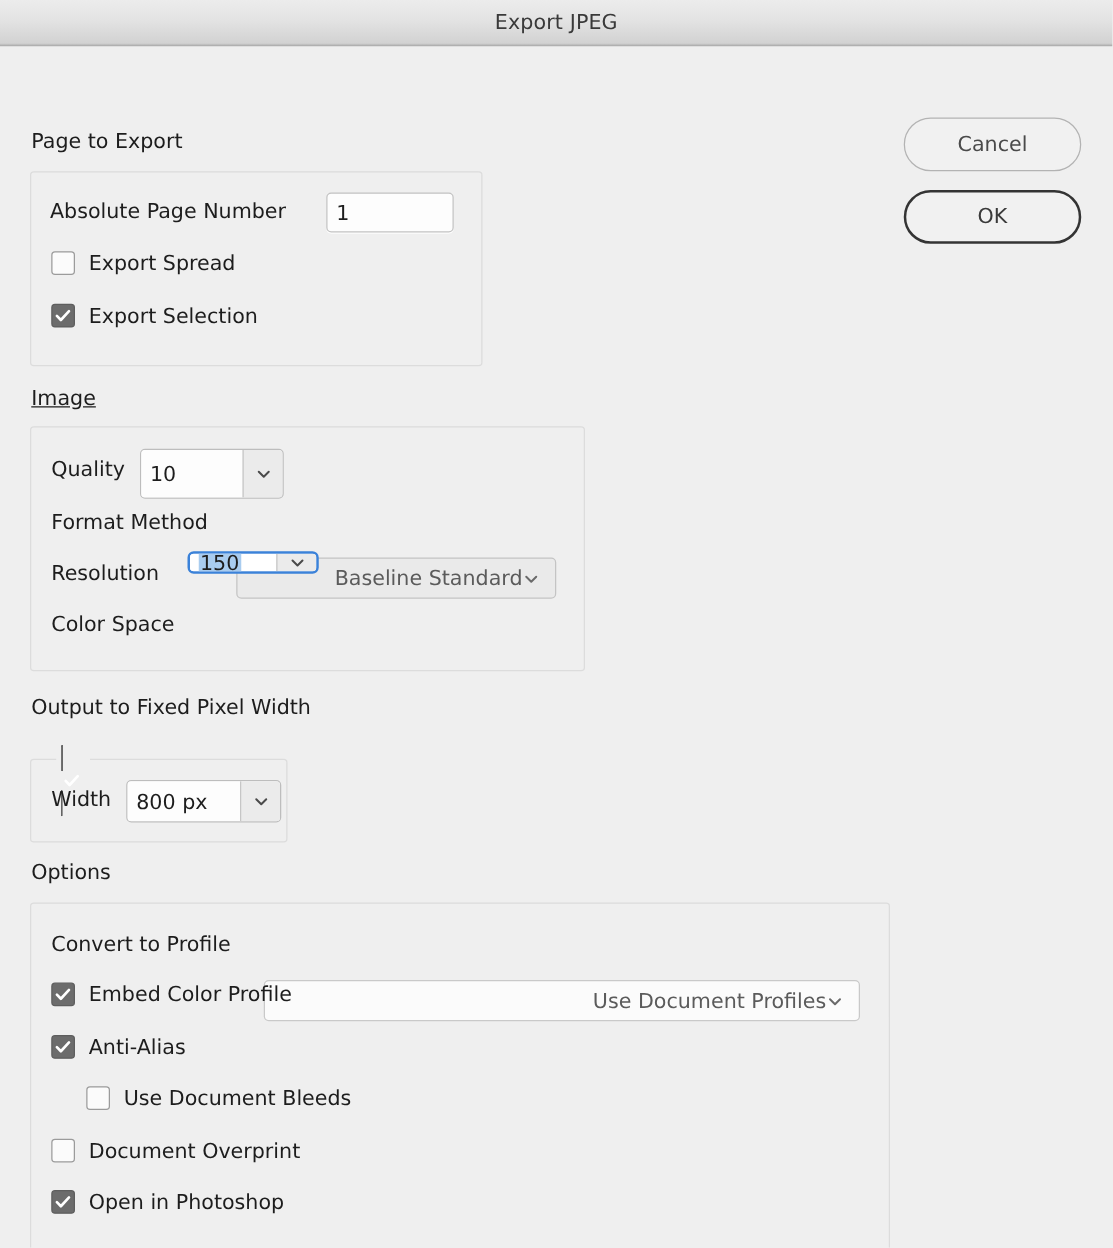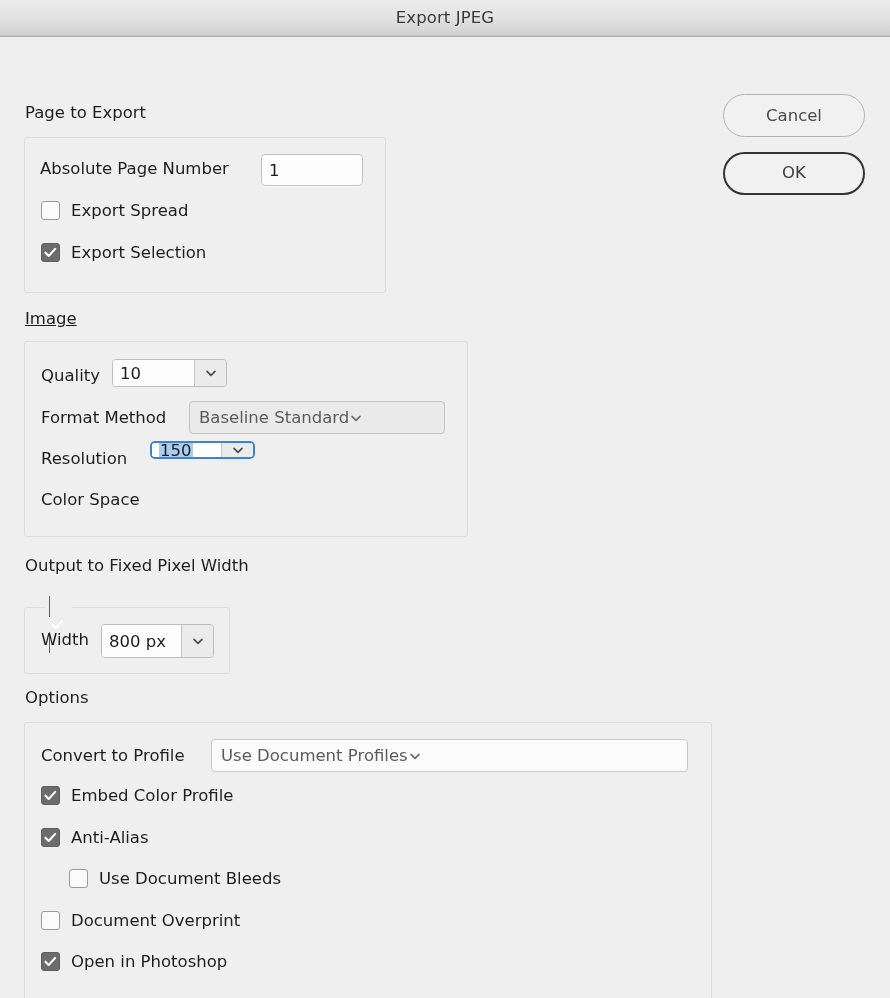--- a/index.html
+++ b/index.html
@@ -147,28 +147,29 @@
     background: #a9ccef;
     padding: 1px 1px;
     border-radius: 1px;
   }
 
   
   .combo-flat {
     position: absolute;
     display: flex;
     align-items: center;
-    justify-content: flex-start;
+    justify-content: flex-end;
     background: #eaeaea;
     border: 1px solid #c4c4c4;
     border-radius: 4px;
     box-sizing: border-box;
-    padding: 0 1px 0 9px;
+    padding: 0 12px 0 9px;
     font-size: 16.5px;
     color: #5b5b5b;
+    margin-top: 45px;
   }
   .combo-flat.light {
     background: #fbfbfb;
     border-color: #c9c9c9;
   }
 
   .chev {
     display: inline-block;
     width: 14px;
     height: 14px;
@@ -251,21 +252,21 @@
     </span>
     <span class="check-label">Export Selection</span>
   </div>
 
   <div class="section-label" style="left:25px; top:272px;text-decoration:underline;">Image</div>
 
   <div class="groupbox" style="left:24px; top:304px; width:444px; height:196px;">
   </div>
 
   <div class="field-label" style="left:41px; top:329px;">Quality</div>
-  <div class="combo-edit" style="left:112px; top:322px; width:115px; height:28px;">
+  <div class="combo-edit" style="left:112px; top:322px; width:115px; height:40px;">
     <span class="ce-field">10</span>
     <span class="ce-btn">
       <svg class="chev" viewBox="0 0 14 14">
         <path d="M3 5.4 L7 9.4 L11 5.4" fill="none" stroke="#4a4a4a" stroke-width="1.6" stroke-linecap="round" stroke-linejoin="round"></path>
       </svg>
     </span>
   </div>
 
   <div class="field-label" style="left:41px; top:371px;">Format Method</div>
   <div class="combo-flat" style="left:189px; top:364px; width:256px; height:33px;">
@@ -296,21 +297,21 @@
 
   <div class="cbox-on-border" style="left:45px; top:558px;">
     <span class="cbox on">
       <svg width="17" height="17" viewBox="0 0 17 17">
         <path d="M3.5 8.7 L6.7 12 L13.2 4.9" fill="none" stroke="#ffffff" stroke-width="2.1" stroke-linecap="round" stroke-linejoin="round"></path>
       </svg>
     </span>
   </div>
 
   <div class="field-label" style="left:41px; top:593px;">Width</div>
-  <div class="combo-edit" style="left:101px; top:587px; width:113px; height:34px;">
+  <div class="combo-edit" style="left:101px; top:587px; width:124px; height:34px;">
     <span class="ce-field">800 px</span>
     <span class="ce-btn">
       <svg class="chev" viewBox="0 0 14 14">
         <path d="M3 5.4 L7 9.4 L11 5.4" fill="none" stroke="#4a4a4a" stroke-width="1.6" stroke-linecap="round" stroke-linejoin="round"></path>
       </svg>
     </span>
   </div>
 
   <div class="section-label" style="left:25px; top:651px;">Options</div>
 

